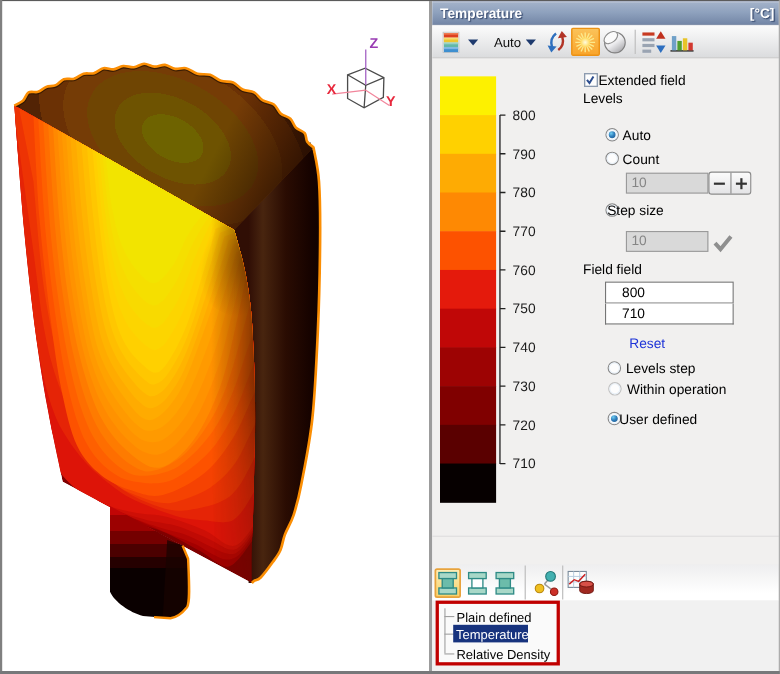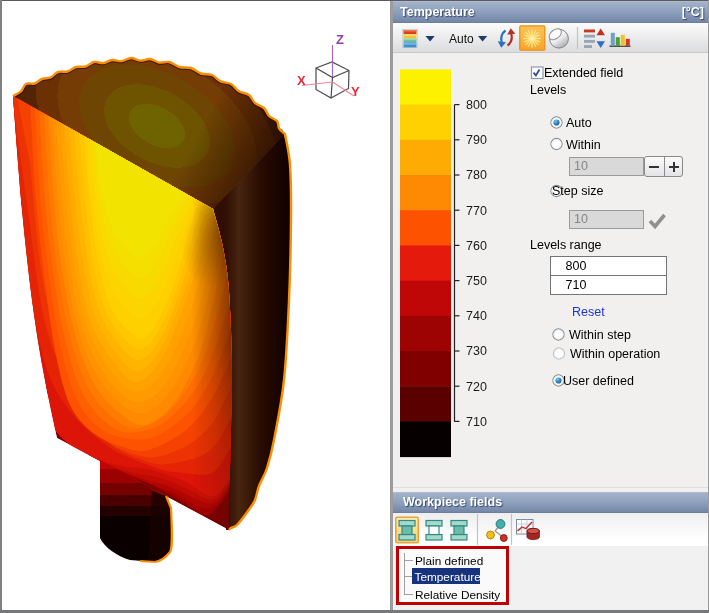--- a/index.html
+++ b/index.html
@@ -263,39 +263,38 @@
  <circle cx="559" cy="353.5" r="5.6" fill="#fdfdfd" stroke="#c0c0c0" stroke-width="1.1"></circle>
       <circle cx="559" cy="353.5" r="4.6" fill="none" stroke="#e8f0f8" stroke-width="1"></circle>
  <circle cx="558.5" cy="380.5" r="5.6" fill="#fdfdfd" stroke="#8a8a8a" stroke-width="1.1"></circle>
       <circle cx="558.5" cy="380.5" r="4.6" fill="none" stroke="#e8f0f8" stroke-width="1"></circle>
       <circle cx="558.5" cy="380.5" r="3.1" fill="url(#radot)"></circle>
  <path d="M650,221 l5,5.5 l9.5,-11.5" fill="none" stroke="#8f8f8f" stroke-width="3.6"></path>
 </svg>
   <div class="txt" style="left:544px;top:66px">Extended field</div>
   <div class="txt" style="left:530px;top:83px">Levels</div>
   <div class="txt" style="left:566px;top:116px">Auto</div>
-  <div class="txt" style="left:566px;top:137.5px">Within</div>
+  <div class="txt" style="left:566px;top:137.5px">Count</div>
   <div class="abs" style="left:569px;top:157px;width:69px;height:17px;background:#d9d9d9;border:1px solid #9a9a9a;color:#858585;line-height:17px;padding-left:4px">10</div>
   <div class="abs" style="left:644px;top:156px;width:37px;height:19px;background:linear-gradient(#fbfbfb,#e4e4e6);border:1px solid #8a8a8a;border-radius:3px;">
      <div class="abs" style="left:18.5px;top:0;width:1px;height:19px;background:#8a8a8a"></div>
      <div class="abs" style="left:4px;top:8.5px;width:10px;height:2px;background:#333"></div>
      <div class="abs" style="left:23.5px;top:8.5px;width:10px;height:2px;background:#333"></div>
      <div class="abs" style="left:27.5px;top:4.5px;width:2px;height:10px;background:#333"></div>
   </div>
   <div class="txt" style="left:552px;top:184px">Step size</div>
   <div class="abs" style="left:569px;top:209.5px;width:69px;height:17px;background:#d9d9d9;border:1px solid #9a9a9a;color:#858585;line-height:17px;padding-left:4px">10</div>
-  <div class="txt" style="left:530px;top:238px">Levels range</div>
+  <div class="txt" style="left:530px;top:238px">Field field</div>
   <div class="abs" style="left:549.5px;top:255.5px;width:100px;height:18px;background:#fff;border:1px solid #757575;line-height:18px;padding-left:15px">800</div>
   <div class="abs" style="left:549.5px;top:275.5px;width:100px;height:18.5px;background:#fff;border:1px solid #757575;border-top:none;line-height:18px;padding-left:15px">710</div>
   <div class="txt" style="left:572px;top:305px;color:#1f34d8;">Reset</div>
-  <div class="txt" style="left:569px;top:328px">Within step</div>
+  <div class="txt" style="left:569px;top:328px">Levels step</div>
   <div class="txt" style="left:570px;top:347px;color:#000000">Within operation</div>
   <div class="txt" style="left:563px;top:374px">User defined</div>
   <div class="abs" style="left:393px;top:487px;width:315px;height:1px;background:#dedede"></div>
-  <div class="hdr" style="top:492px;height:19px;line-height:19px;"><span style="padding-left:10px">Workpiece fields</span></div>
   <div class="abs" style="left:393px;top:513px;width:315px;height:33px;background:linear-gradient(#eeeeef,#ffffff 80%)"></div>
 
 <svg width="316" height="38" viewBox="393 508 316 38" style="position:absolute;left:393px;top:508px">
   <rect x="395.8" y="517.3" width="22.5" height="25.5" rx="1.5" fill="url(#sunbg2)" stroke="#e8a33d" stroke-width="1.6"></rect>
   <g stroke="#2e8b86" stroke-width="1.2">
       <rect x="399" y="520.5" width="16" height="5.5" fill="#a8d8c8"></rect>
       <rect x="399" y="534.5" width="16" height="5.5" fill="#a8d8c8"></rect>
       <rect x="402" y="526" width="10" height="8.5" fill="#6cbcaa"></rect>
     </g>
   <g stroke="#2e8b86" stroke-width="1.2">

